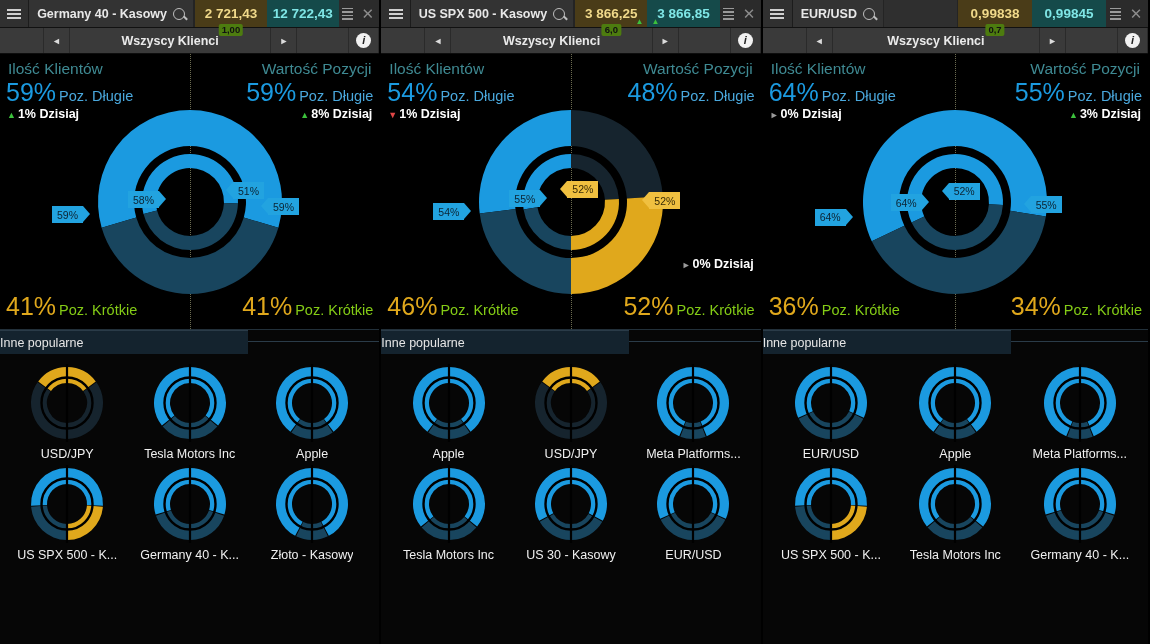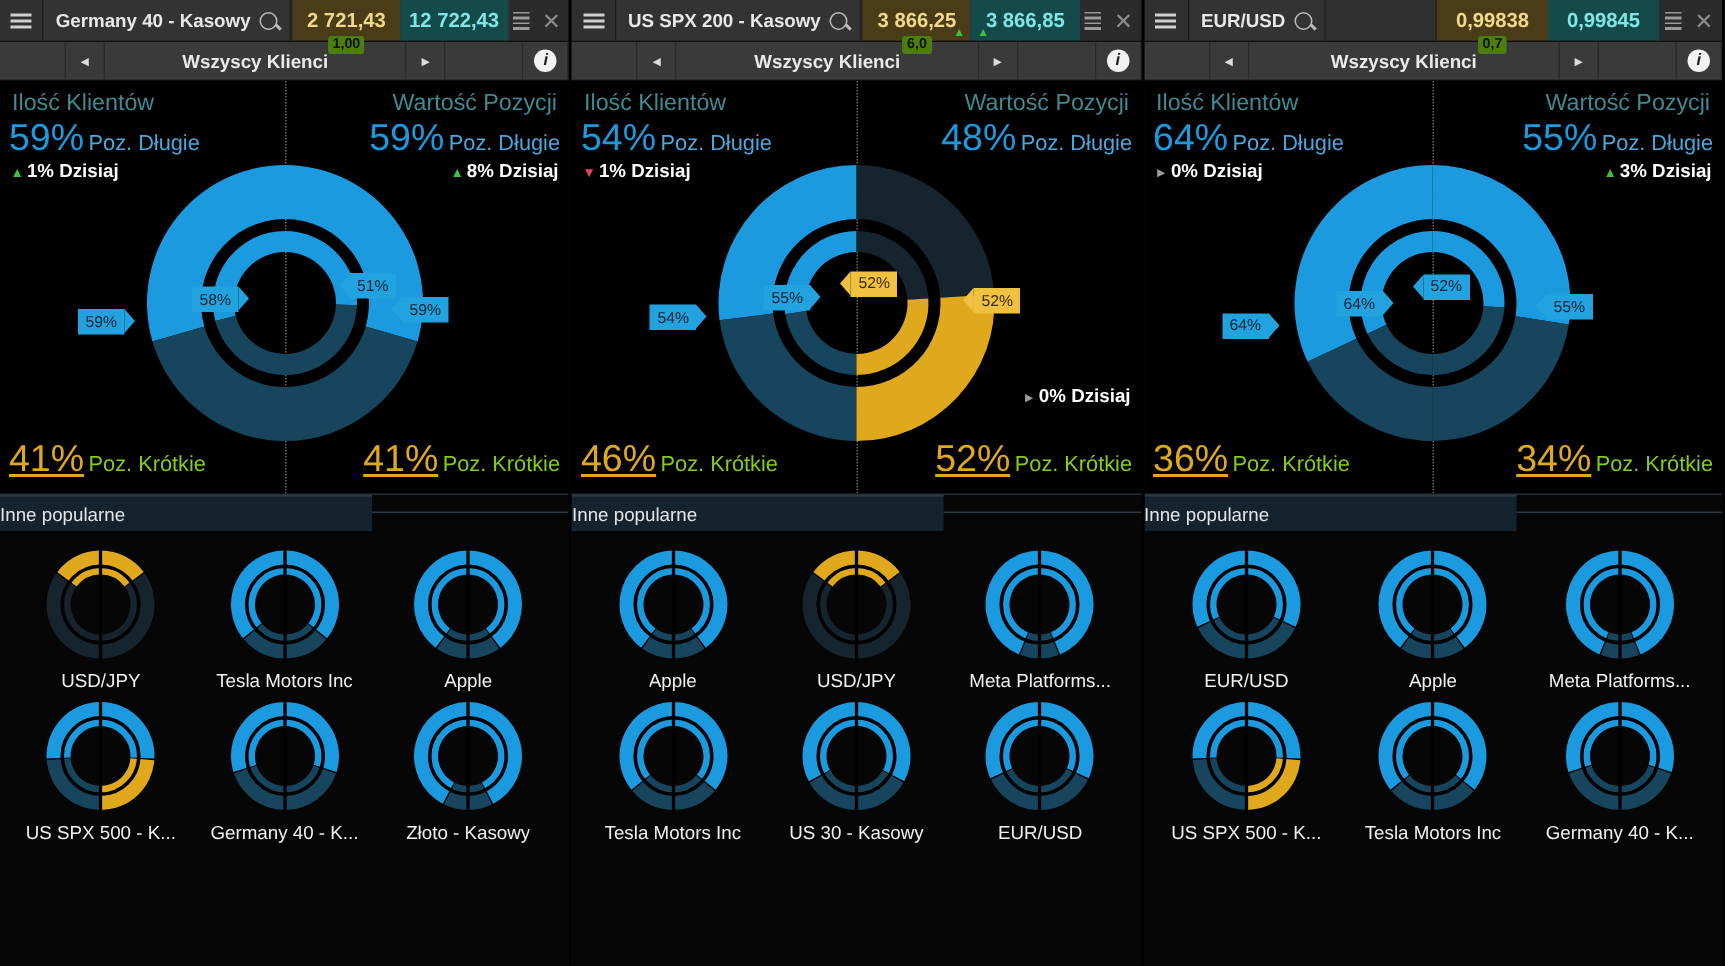--- a/index.html
+++ b/index.html
@@ -66,21 +66,21 @@
   .lng.l{ left:6px; } .lng.r{ right:6px; }
   .lng .big{ font-size:25px; color:#1b9ae0; font-weight:normal; }
   .lng .sm{ font-size:14.5px; color:#4aa8dd; margin-left:3px; }
   .chg{ position:absolute; top:53px; font-size:12.5px; font-weight:bold;
     color:#fff; white-space:nowrap; }
   .chg.l{ left:7px; } .chg.r{ right:7px; }
   .chg .t{ font-size:9px; margin-right:2px; }
   .t.up{ color:#3cc13c; } .t.dn{ color:#e04646; } .t.fl{ color:#9a9a9a; }
   .sh{ position:absolute; bottom:8px; white-space:nowrap; }
   .sh.l{ left:6px; } .sh.r{ right:6px; }
-  .sh .big{ font-size:25px; color:#e0a81c; font-weight:normal;text-decoration:underline; }
+  .sh .big{ font-size:25px; color:#e0a81c; font-weight:normal; }
   .sh .sm{ font-size:14.5px; color:#84cc16; margin-left:3px;margin-top:17px; }
   .donutwrap{ position:absolute; left:50%; top:48px; transform:translateX(-50%); }
 
   
   .tag{ position:absolute; height:17px; display:flex; align-items:center;
     padding:0 5px; font-size:10.5px; color:#0c2433; font-weight:normal;
     white-space:nowrap; z-index:6; }
   .tag.blue{ background:#22a3e0; }
   .tag.gold{ background:#f0c040; color:#3a2c06; }
   .tag.pr::after{ content:""; position:absolute; right:-7px; top:0;
@@ -240,21 +240,21 @@
           <div class="nm">Złoto - Kasowy</div>
         </div>
       </div>
     </div>
     <div class="panel">
       <div class="topbar">
         <div class="hamb">
           <i></i>
         </div>
         <div class="sym">
-          <span>US SPX 200 - Kasowy</span>
+          <span>US SPX 500 - Kasowy</span>
           <span class="mag"></span>
         </div>
         <div class="gapcell"></div>
         <div class="bid">
           <span>3 866,25</span>
           <span class="arw r up">▲</span>
           <div class="spread">6,0</div>
         </div>
         <div class="ask">
           <span>3 866,85</span>

